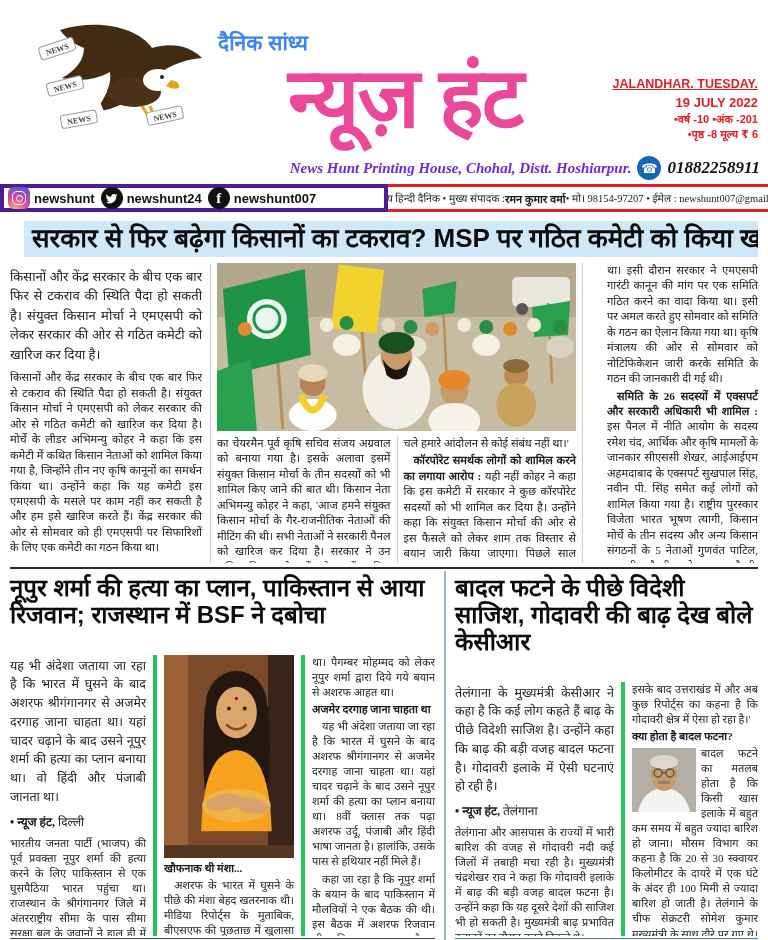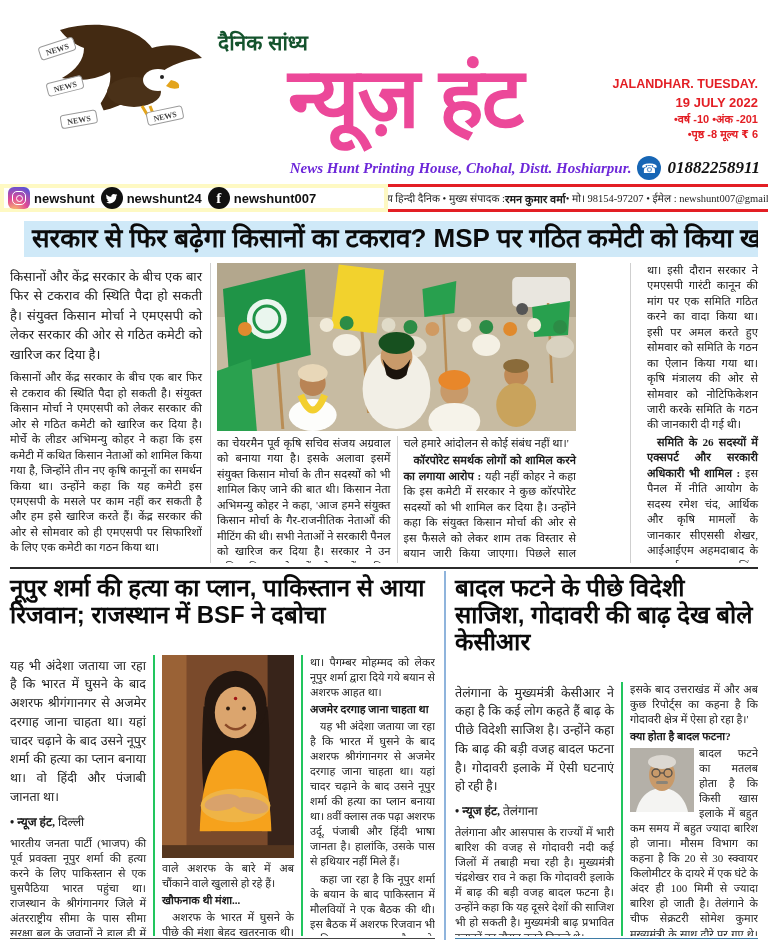--- a/index.html
+++ b/index.html
@@ -2,37 +2,37 @@
 <html><head>
 <meta charset="utf-8">
 <style>
   html,body{margin:0;padding:0;background:#ffffff;}
   .page{position:relative;width:768px;height:940px;background:#fff;overflow:hidden;
         font-family:"Liberation Serif","DejaVu Serif",serif;color:#1c1c1c;}
   
   .masthead{position:relative;height:184px;}
   .eagle{position:absolute;left:30px;top:18px;width:180px;height:125px;}
   .edition-label{position:absolute;left:218px;top:28px;font-family:"Liberation Sans","DejaVu Sans",sans-serif;
-        font-weight:bold;font-size:21px;color:#14532d;}
+        font-weight:bold;font-size:21px;color:#3b82f6;}
   .logo{position:absolute;left:205px;top:52px;width:400px;text-align:center;
         font-family:"Liberation Sans","DejaVu Sans",sans-serif;
         font-weight:900;font-size:84px;line-height:1.1;color:#ec4899;letter-spacing:-2px;}
   .date-block{position:absolute;right:10px;top:76px;text-align:right;color:#e31e24;
         font-family:"Liberation Sans","DejaVu Sans",sans-serif;line-height:1.4;}
-  .date-block .d1{font-weight:bold;font-size:12.5px;}
+  .date-block .d1{font-weight:bold;font-size:12.5px;text-decoration:underline;}
   .date-block .d2{font-weight:bold;font-size:13px;}
   .date-block .d3{font-size:11px;font-weight:bold;}
   .printer-row{position:absolute;right:8px;top:156px;display:flex;align-items:center;gap:6px;}
   .printer-text{font-style:italic;font-weight:bold;font-size:15px;color:#6d28d9;}
   .ph-icon{width:24px;height:24px;border-radius:50%;background:#1766b5;color:#fff;display:flex;
         align-items:center;justify-content:center;font-size:13px;font-family:"DejaVu Sans",sans-serif;}
   .phone-num{font-style:italic;font-weight:bold;font-size:17px;color:#111;}
   
   .social-row{display:flex;height:28px;}
-  .social-bar{width:388px;background:#fef9c3;display:flex;align-items:center;padding:2px 4px;box-sizing:border-box;}
+  .social-bar{width:388px;background:#4c1d95;display:flex;align-items:center;padding:2px 4px;box-sizing:border-box;}
   .social-strip{background:#fff;flex:1;height:20px;display:flex;align-items:center;gap:6px;padding:0 4px;}
   .soc-item{display:flex;align-items:center;gap:4px;}
   .soc-label{font-family:"Liberation Sans","DejaVu Sans",sans-serif;font-weight:bold;font-size:13px;color:#111;}
   .ig-icon{width:22px;height:22px;border-radius:6px;position:relative;flex:none;
         background:radial-gradient(circle at 30% 110%, #fdc468 0%, #df4996 45%, #5b52d6 90%);}
   .ig-icon::before{content:"";position:absolute;inset:4px;border:1.6px solid #fff;border-radius:5px;}
   .ig-icon::after{content:"";position:absolute;inset:7.5px;border:1.6px solid #fff;border-radius:50%;}
   .blk-circle{width:22px;height:22px;border-radius:50%;background:#101010;color:#fff;display:flex;
         align-items:center;justify-content:center;flex:none;}
   .fb-f{font-family:"Liberation Serif",serif;font-weight:bold;font-size:15px;line-height:1;}
@@ -42,40 +42,40 @@
   
   .band1{margin:9px 10px 6px 24px;background:#cfe9f8;padding:3px 8px;text-align:center;
         font-family:"Liberation Sans","DejaVu Sans",sans-serif;
         font-weight:bold;font-size:26px;line-height:1.15;color:#0b0b0b;white-space:nowrap;overflow:hidden;}
   
   .art1-cols{display:flex;padding:0 10px;height:300px;overflow:hidden;}
   .art1-col{box-sizing:border-box;}
   .art1-col + .art1-col{border-left:1px solid #cfcfcf;}
   .a1c1{width:200px;padding-right:8px;}
   .a1c2{width:372px;padding:0 6px;}
-  .a1c3{flex:1;padding-left:16px;margin-left:48px;}
+  .a1c3{flex:1;padding-left:24px;}
   .photo-farmers{width:100%;height:168px;display:block;}
   .sub2{display:flex;margin-top:5px;}
   .sub2 > div{width:50%;box-sizing:border-box;}
   .sub2 > div + div{border-left:1px solid #cfcfcf;padding-left:6px;}
   .sub2 > div:first-child{padding-right:6px;}
   p.intro{margin:4px 0 6px;font-size:13px;line-height:1.5;text-align:justify;}
   p.byline{margin:6px 0;font-size:12px;}
   p.body{margin:0 0 2px;font-size:11.2px;line-height:1.38;text-align:justify;text-indent:10px;}
   p.body.noind{text-indent:0;}
   .rule-dark{border-top:2px solid #2b2b2b;margin:4px 10px 0;}
   
   .bottom{display:flex;padding:2px 10px 0;height:372px;overflow:hidden;box-sizing:border-box;}
   .art2{width:436px;box-sizing:border-box;padding-right:9px;border-right:2px solid #8fb4dc;display:flex;flex-direction:column;}
   .art3{flex:1;box-sizing:border-box;padding-left:9px;display:flex;flex-direction:column;}
   .headline2{font-family:"Liberation Sans","DejaVu Sans",sans-serif;font-weight:800;
         font-size:24px;line-height:1.12;color:#0b0b0b;margin:4px 0 2px;}
   .art-cols{display:flex;margin-top:4px;flex:1;overflow:hidden;}
   .art-cols > div{box-sizing:border-box;margin-top:20px;}
-  .art-cols > div + div{border-left:2px solid #22c55e;padding-left:7px;}
+  .art-cols > div + div{border-left:4px solid #22c55e;padding-left:7px;}
   .a2c1{width:143px;padding-right:7px;}
   .a2c2{width:148px;padding-right:7px;}
   .a2c3{flex:1;}
   .photo-nupur{width:100%;height:203px;display:block;margin-bottom:3px;}
   .a3c1{width:166px;padding-right:7px;}
   .a3c2{flex:1;}
   .photo-kcr{width:64px;height:64px;float:left;margin:2px 5px 2px 0;}
   p.body2{margin:0 0 2px;font-size:11px;line-height:1.37;text-align:justify;text-indent:10px;}
   p.body2.noind{text-indent:0;}
   p.intro2{margin:2px 0 5px;font-size:12.5px;line-height:1.5;text-align:justify;}
@@ -260,21 +260,20 @@
             <circle cx="78" cy="44" r="1.8" fill="#a01414"></circle>
             <circle cx="70" cy="54" r="2" fill="#2b1a0e"></circle>
               <circle cx="87" cy="54" r="2" fill="#2b1a0e"></circle>
             <path d="M67,70 Q78,80 89,70" stroke="#8a4a28" stroke-width="2.5" fill="none"></path>
             <path d="M40,178 C42,122 54,98 78,96 C102,98 114,122 116,178 Z" fill="#f6a21c"></path>
             <ellipse cx="78" cy="152" rx="37" ry="17" fill="#efb446"></ellipse>
             <ellipse cx="64" cy="149" rx="19" ry="8" fill="#d9a26b" transform="rotate(-10 64 149)"></ellipse>
             <ellipse cx="94" cy="152" rx="19" ry="8" fill="#d9a26b" transform="rotate(10 94 152)"></ellipse>
             <rect y="192" width="140" height="13" fill="#55361f"></rect>
           </svg>
-          <p class="body2 noind">वाले अशरफ के बारे में अब चौंकाने वाले खुलासे हो रहे हैं।</p>
           <p class="body2 noind subhead">खौफनाक थी मंशा...</p>
           <p class="body2">अशरफ के भारत में घुसने के पीछे की मंशा बेहद खतरनाक थी। मीडिया रिपोर्ट्स के मुताबिक, बीएसएफ की पूछताछ में खुलासा हुआ है कि यह घुसपैठिया बीजेपी की निलंबित नेता नूपुर शर्मा की हत्या करना चाहता</p>
         </div>
         <div class="a2c3">
           <p class="body2 noind">था। पैगम्बर मोहम्मद को लेकर नूपुर शर्मा द्वारा दिये गये बयान से अशरफ आहत था।</p>
           <p class="body2 noind subhead">अजमेर दरगाह जाना चाहता था</p>
           <p class="body2">यह भी अंदेशा जताया जा रहा है कि भारत में घुसने के बाद अशरफ श्रीगंगानगर से अजमेर दरगाह जाना चाहता था। यहां चादर चढ़ाने के बाद उसने नूपुर शर्मा की हत्या का प्लान बनाया था। 8वीं क्लास तक पढ़ा अशरफ उर्दू, पंजाबी और हिंदी भाषा जानता है। हालांकि, उसके पास से हथियार नहीं मिले हैं।</p>
           <p class="body2">कहा जा रहा है कि नूपुर शर्मा के बयान के बाद पाकिस्तान में मौलवियों ने एक बैठक की थी। इस बैठक में अशरफ रिजवान भी शामिल हुआ था। इस बैठक के बाद ही उसने नूपुर शर्मा की हत्या करने का इरादा बना लिया था।</p>
 
         </div>

